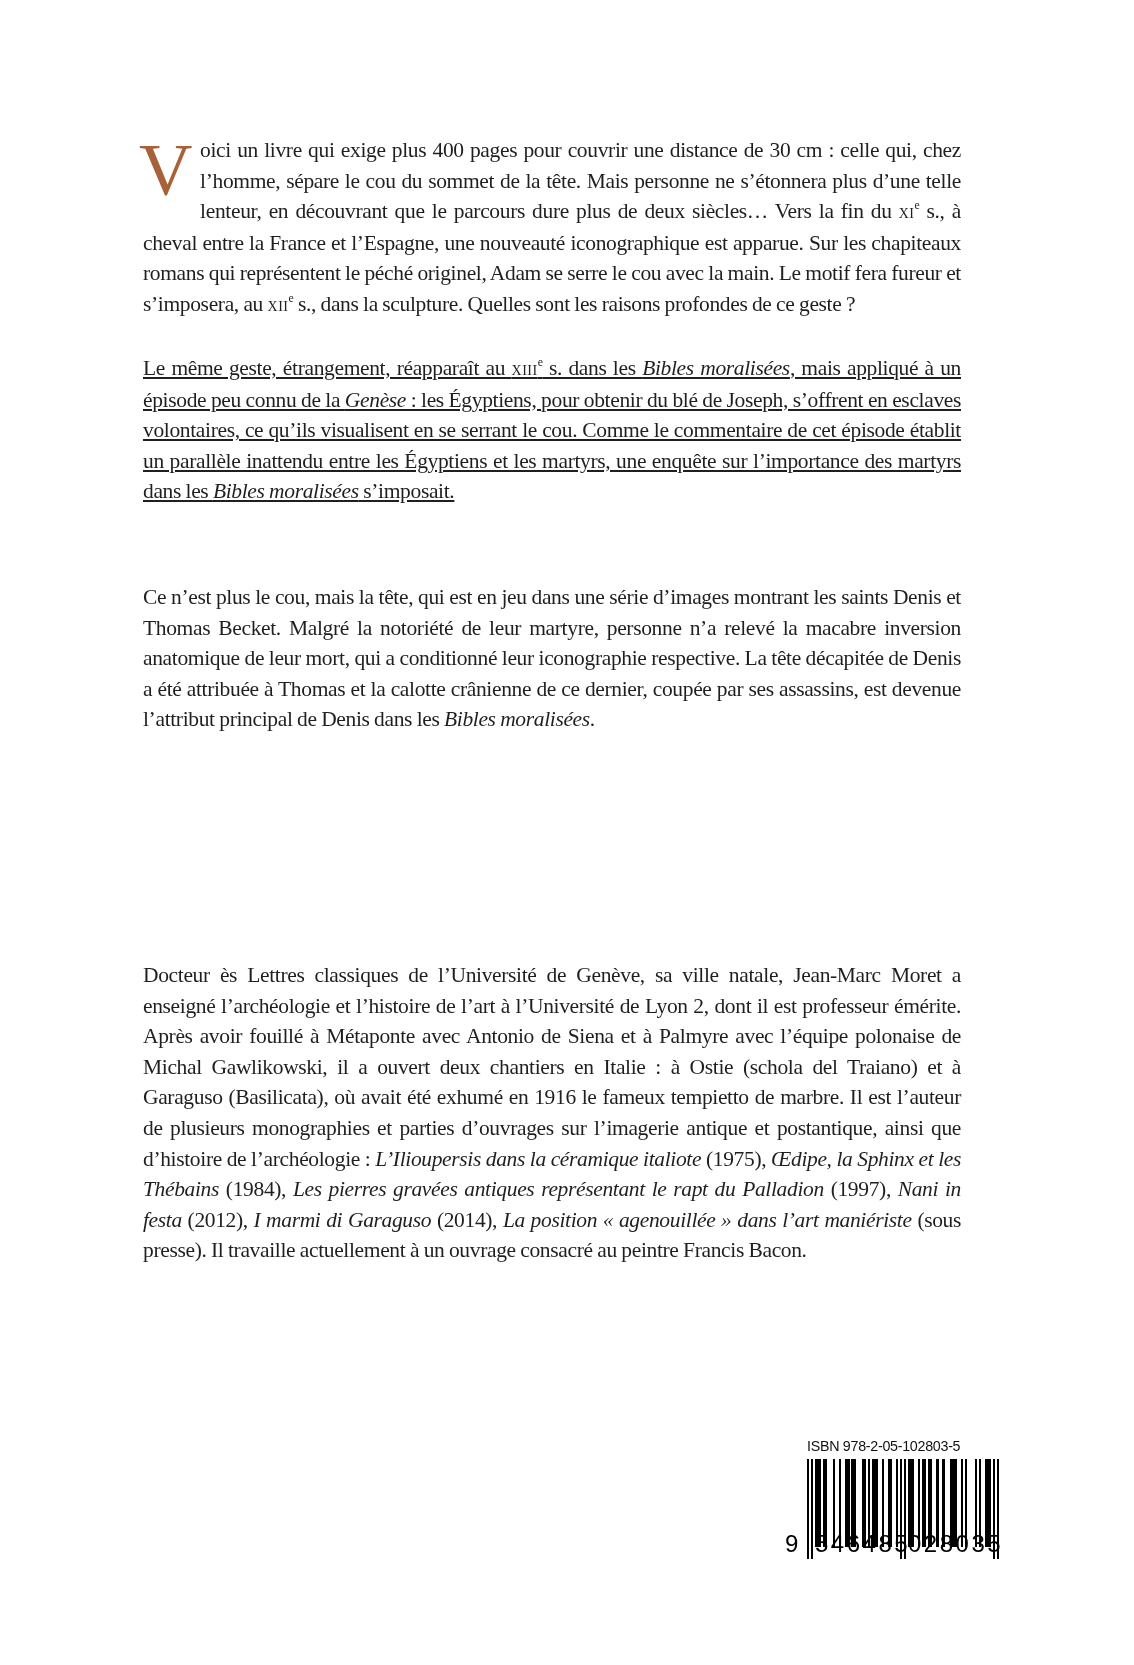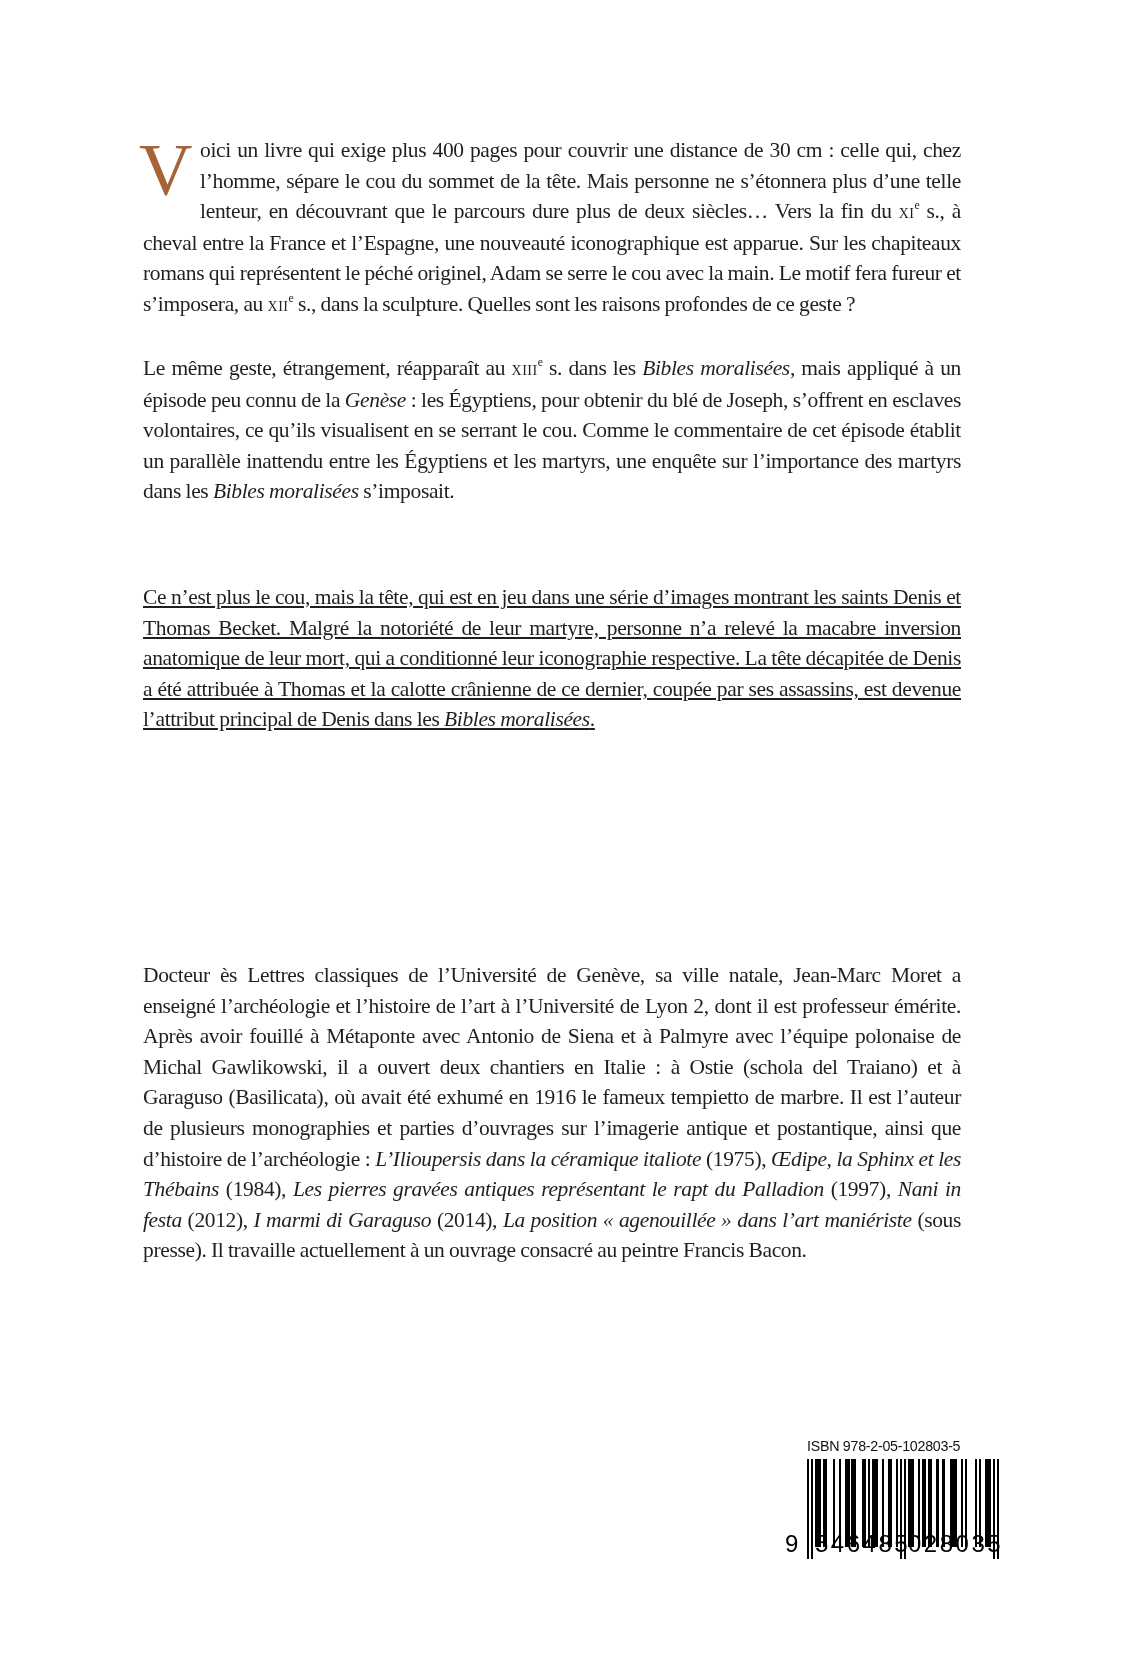--- a/index.html
+++ b/index.html
@@ -7,22 +7,22 @@
   .page { position: absolute; left: 0; top: 0; width: 1134px; height: 1665px; background: #fff; }
   .text-block {
     position: absolute; left: 143px; width: 818px;
     font-family: "Liberation Serif", "DejaVu Serif", serif;
     font-size: 21.5px; line-height: 30.6px; color: #1f1f1f;
     text-align: justify; text-align-last: left;
     letter-spacing: -0.35px; word-spacing: -0.5px;
   }
   .text-block p { margin: 0; }
   .p1 { top: 135px; }
-  .p2 { top: 353px; }
-  .p3 { top: 582px; text-decoration: underline; }
+  .p2 { top: 353px; text-decoration: underline; }
+  .p3 { top: 582px; }
   .p4 { top: 781px; }
   .bio { top: 960px; }
   .dropcap {
     float: left; color: #a8623a;
     font-family: "Liberation Serif", "DejaVu Serif", serif;
     font-size: 74px; line-height: 58px; height: 56px;
     margin: 6px 8px 0 -4px; padding: 0;
   }
   i { font-style: italic; }
   .sc { font-variant: small-caps; font-size: 0.9em; letter-spacing: 0.5px; }

